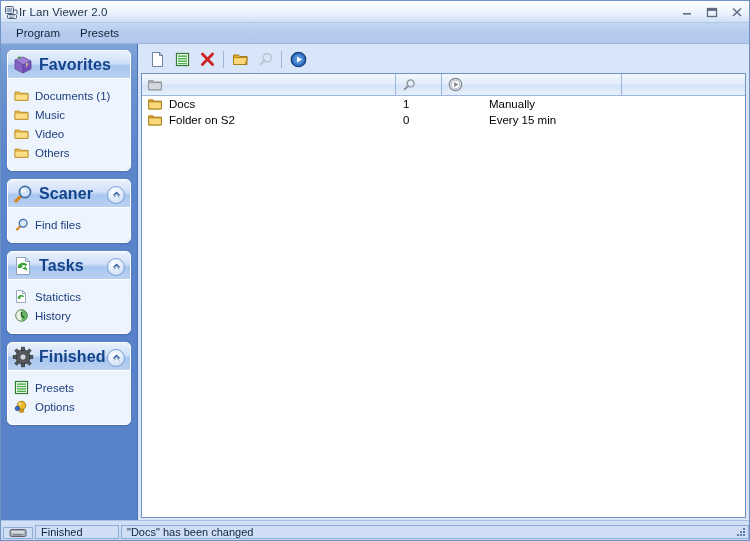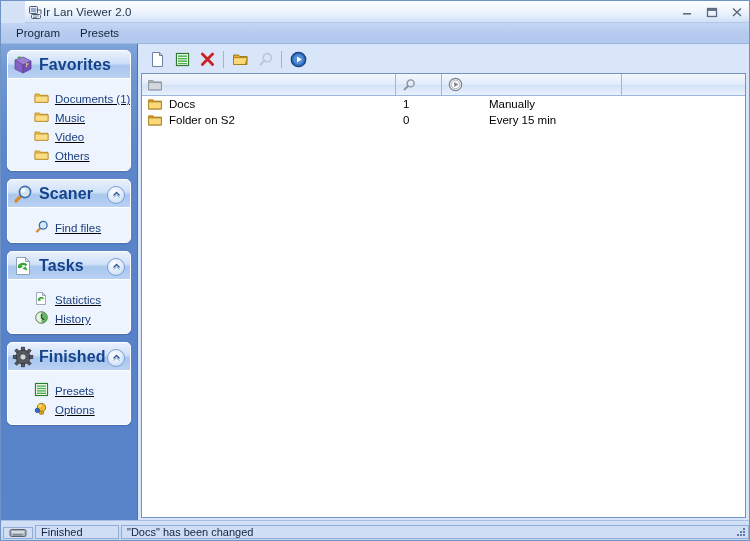--- a/index.html
+++ b/index.html
@@ -11,21 +11,21 @@
   .window{
     position:relative;width:750px;height:541px;box-sizing:border-box;
     border:1px solid #6f93c4;background:#d6e3f7;
     display:flex;flex-direction:column;
   }
   
   .titlebar{
     height:21px;flex:0 0 21px;position:relative;
     background:linear-gradient(to bottom,#fdfeff 0%,#f2f7fd 40%,#e4eefb 70%,#cfe0f6 100%);
     border-bottom:1px solid #b4c9e6;
-    display:flex;align-items:center;margin-left:24px;
+    display:flex;align-items:center;
   }
   .title-icon{width:14px;height:14px;margin-left:4px;margin-right:3px;position:relative;flex:0 0 14px;}
   .title-text{
     font-size:11.5px;color:#20354f;letter-spacing:.1px;white-space:nowrap;
     position:relative;left:-3px;
   }
   .win-buttons{position:absolute;right:4px;top:0;height:21px;display:flex;align-items:center;gap:9px;}
   .win-btn{width:16px;height:14px;position:relative;cursor:default;}
   .win-btn svg{display:block;}
   
@@ -63,21 +63,21 @@
   .panel-title{font-size:16px;font-weight:bold;color:#15438b;letter-spacing:.1px;}
   .chev{
     position:absolute;right:5px;top:50%;margin-top:-8px;
     width:16px;height:16px;border-radius:50%;
     background:radial-gradient(circle at 40% 32%,#ffffff 0%,#e2edfb 48%,#bdd3f0 100%);
     border:1px solid #7ba0d4;
     display:flex;align-items:center;justify-content:center;
   }
   .panel-body{padding:7px 0 8px 0;background:#eef4fd;}
   .panel-row{
-    height:19px;display:flex;align-items:flex-end;padding-left:26px;gap:6px;text-decoration:underline;
+    height:19px;display:flex;align-items:center;padding-left:6px;gap:6px;
   }
   .panel-row .ri{width:15px;height:15px;flex:0 0 15px;position:relative;}
   .panel-row .rl{font-size:11.5px;color:#1c3f7d;white-space:nowrap;}
   
   .content{
     flex:1 1 auto;min-width:0;display:flex;flex-direction:column;
     background:#d9e5f8;
     padding:3px 3px 2px 3px;box-sizing:border-box;
   }
   .toolbar{

